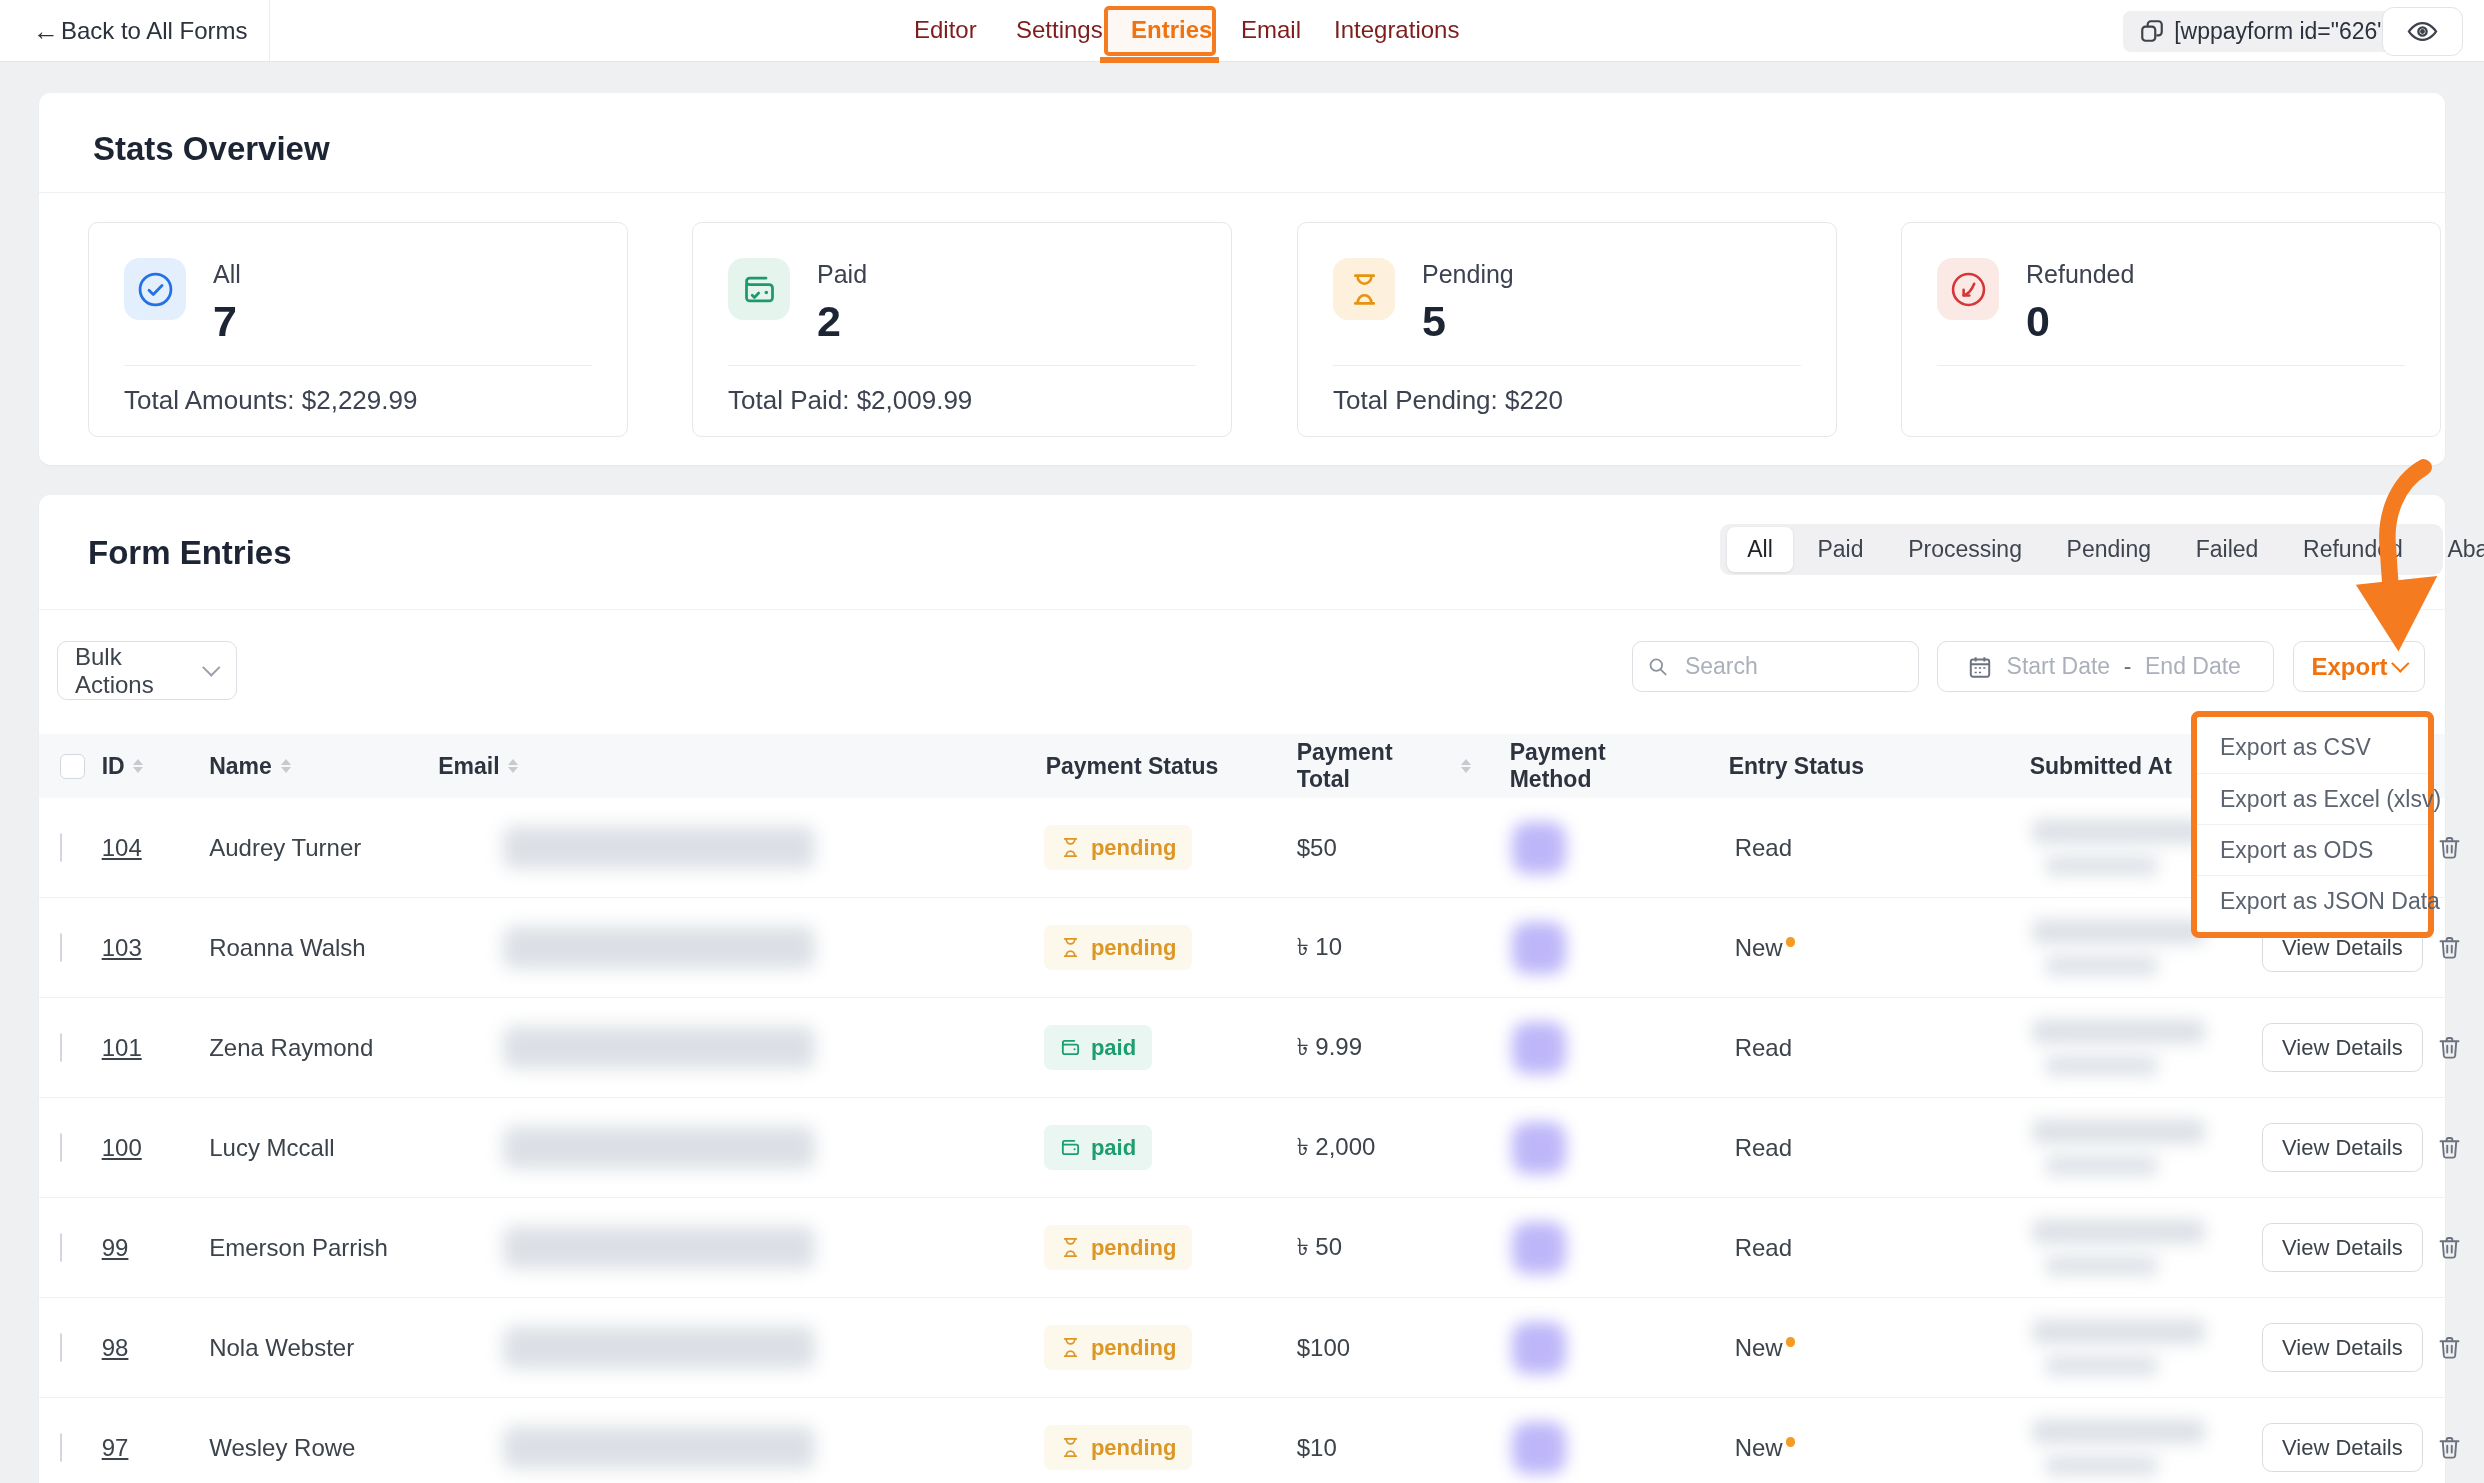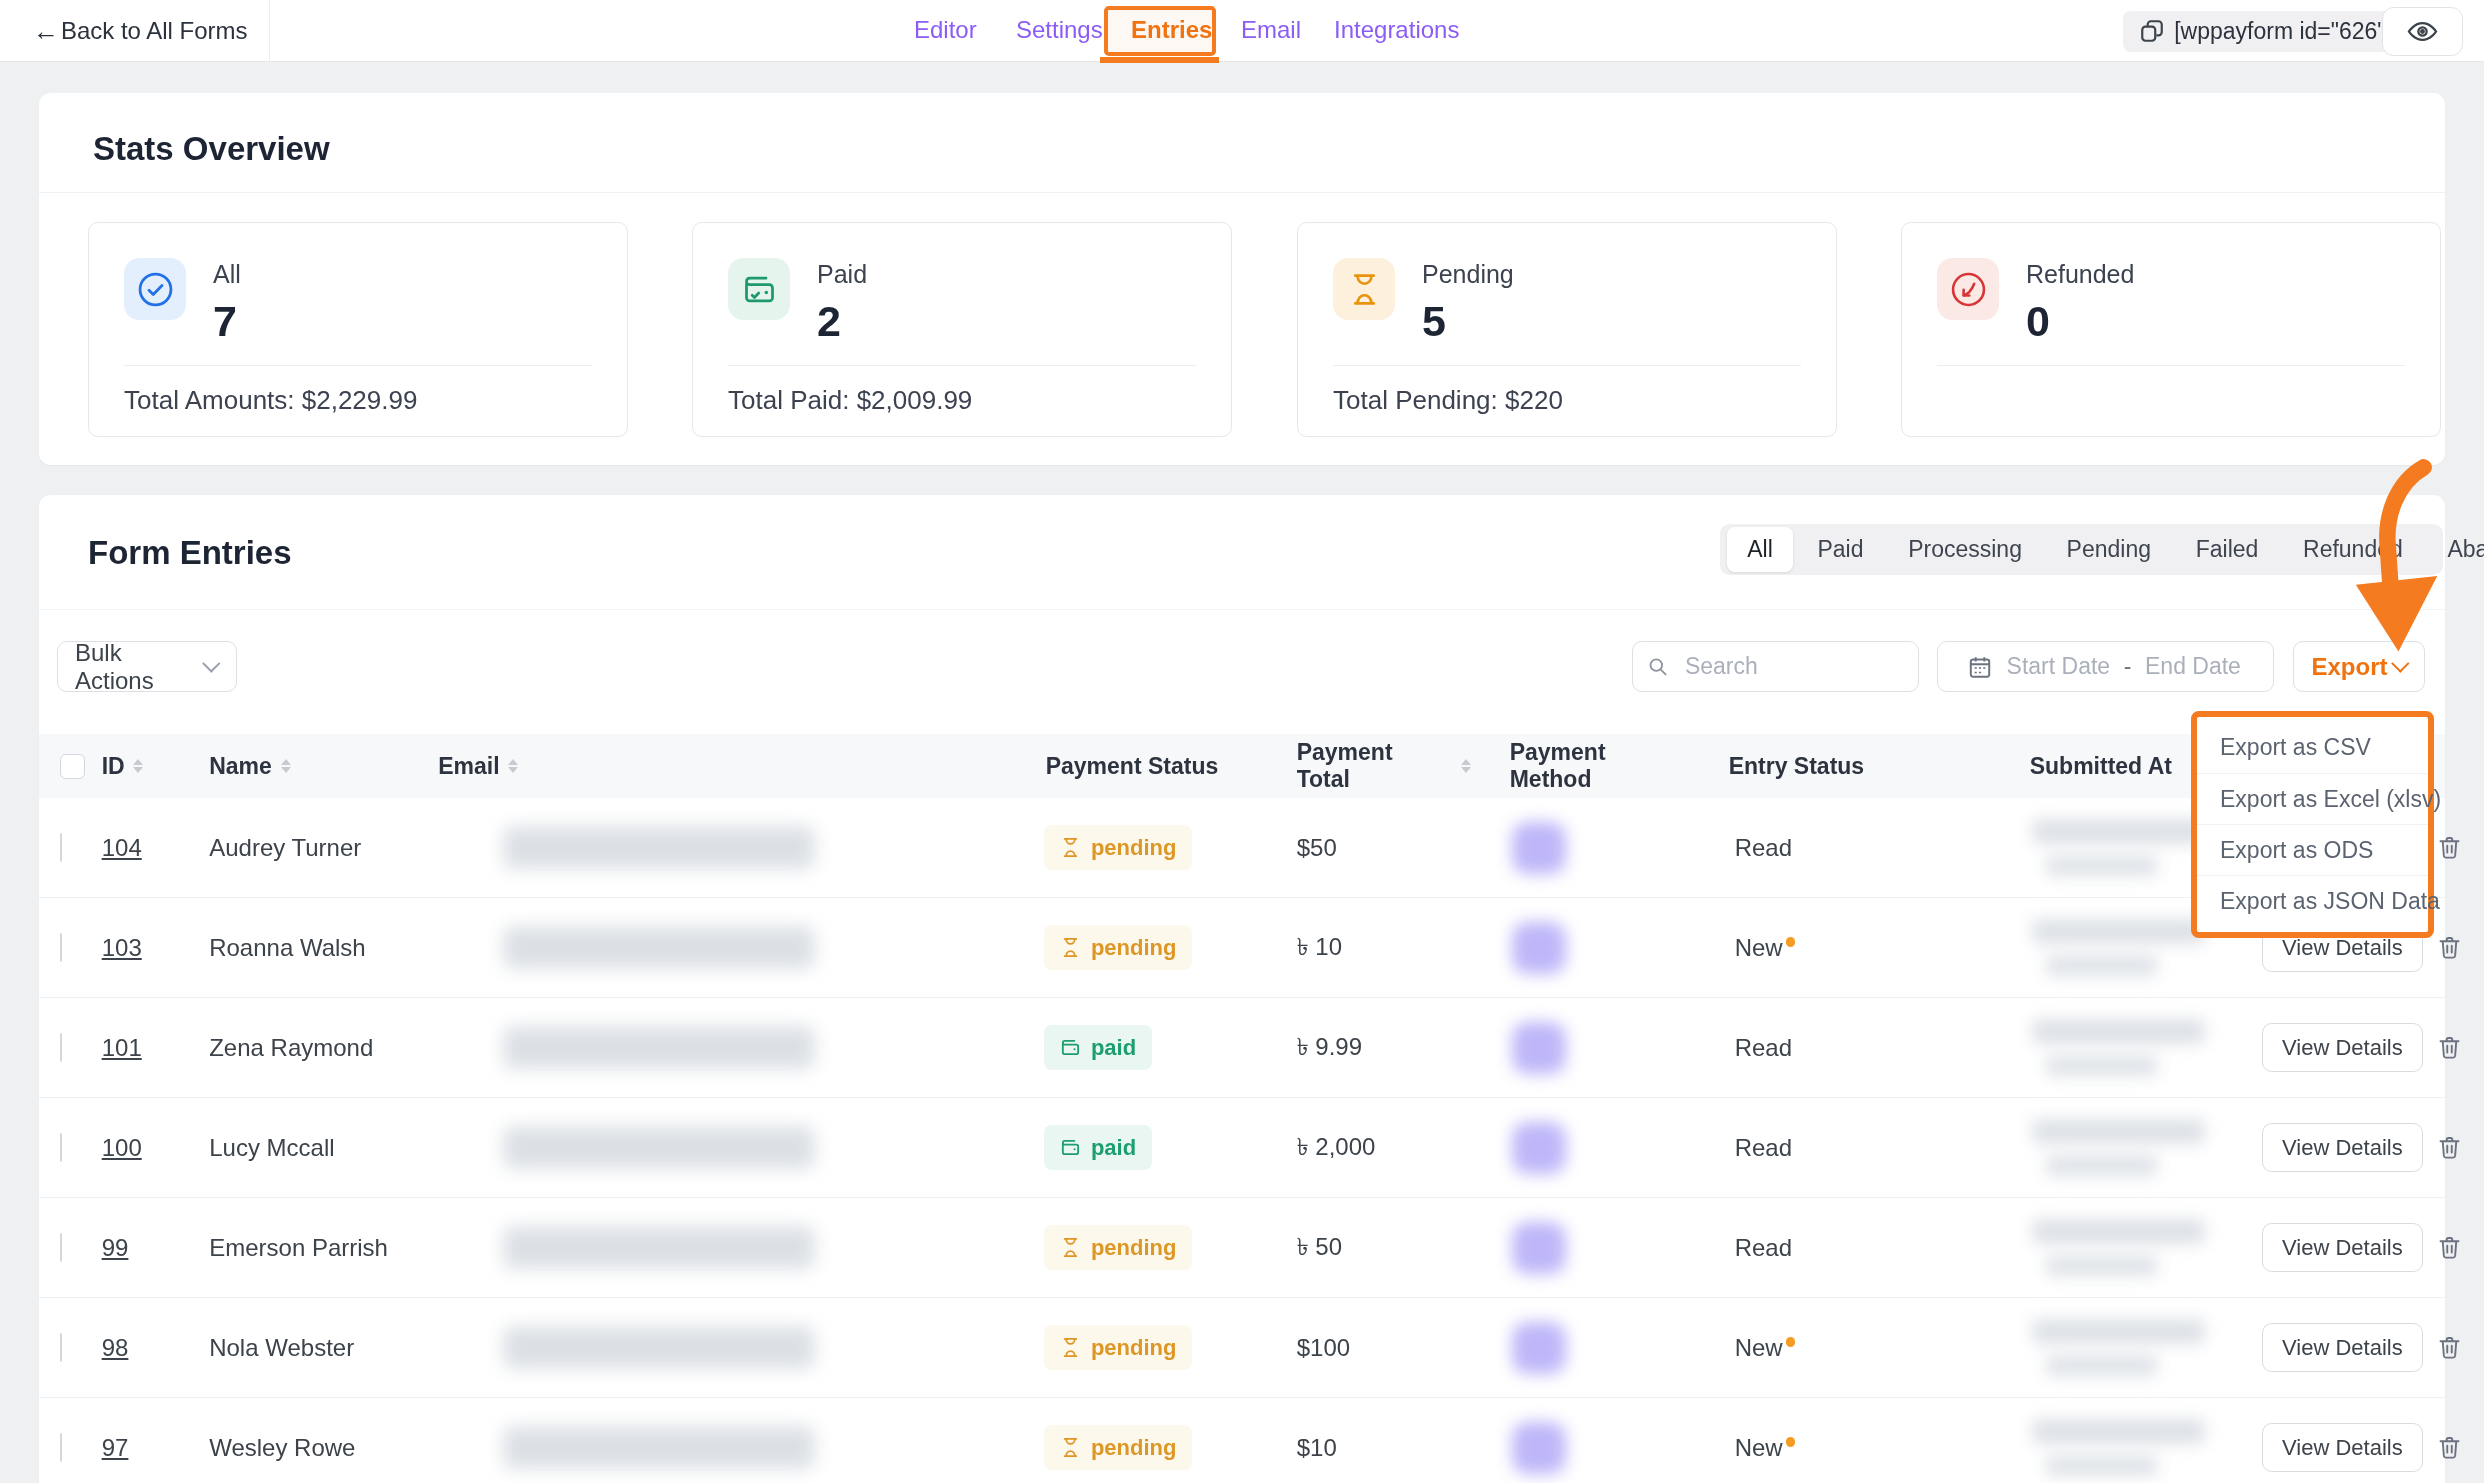--- a/index.html
+++ b/index.html
@@ -4,21 +4,21 @@
 <style>
   * { margin:0; padding:0; box-sizing:border-box; }
   html,body { width:2484px; height:1484px; }
   body { font-family:"Liberation Sans","DejaVu Sans",sans-serif; background:#eff0f1; overflow:hidden; position:relative; color:#3c434a; }
 
   
   .topbar { position:absolute; left:0; top:0; width:2484px; height:62px; background:#fff; border-bottom:1px solid #e5e6e8; z-index:5; }
   .back-link { position:absolute; left:33px; top:15.5px; font-size:24px; font-weight:500; color:#2c323d; display:flex; align-items:center; cursor:pointer; }
   .back-arrow { font-size:26px; margin-right:1.9px; }
   .topbar-sep { position:absolute; left:269px; top:0; width:1px; height:62px; background:#ececee; }
-  .tab { position:absolute; top:15.5px; font-size:24px; font-weight:500; color:#8b5cf6; cursor:pointer; }
+  .tab { position:absolute; top:15.5px; font-size:24px; font-weight:500; color:#7f1d1d; cursor:pointer; }
   .tab.active { color:#f1730f; font-weight:700; }
   .tab-annotation { position:absolute; left:1104px; top:5.8px; width:112px; height:50px; border:4.9px solid #f47b1f; border-radius:4.9px; background:rgba(244,123,31,0.05); z-index:6; pointer-events:none; }
   .tab-underline { position:absolute; left:1100px; top:57px; width:119px; height:5.8px; background:#f47b1f; }
   .shortcode-chip { position:absolute; left:2123px; top:10.7px; height:41px; background:#f0f0f2; border-radius:7.8px; display:flex; align-items:center; gap:9.7px; padding:0 15.5px; font-size:23px; color:#2c323d; cursor:pointer; }
   .eye-btn { position:absolute; left:2382px; top:6.8px; width:81px; height:49px; background:#fff; border:1px solid #e2e3e7; border-radius:11.6px; display:flex; align-items:center; justify-content:center; cursor:pointer; }
 
   
   .card { position:absolute; background:#fff; border-radius:11.6px; box-shadow:0 1px 1.9px rgba(0,0,0,0.04); }
   .stats-card { left:39px; top:93px; width:2406px; height:372px; }
   .entries-card { left:39px; top:495px; width:2406px; height:1029px; }
@@ -40,21 +40,21 @@
 
   
   .entries-title { position:absolute; left:49px; top:39px; }
   .segmented { position:absolute; left:1681px; top:29px; width:723px; height:51px; background:#f0f0f2; border-radius:9.7px; display:flex; align-items:center; padding:0 6.8px; gap:3.9px; }
   .seg-item { font-size:23px; color:#3f4550; padding:8.7px 20.4px; border-radius:7.8px; cursor:pointer; white-space:nowrap; }
   .seg-item.active { background:#fff; color:#1d2327; box-shadow:0 1px 2.9px rgba(0,0,0,0.10); font-weight:500; }
   .entries-hr { position:absolute; left:0; top:114px; width:100%; height:1px; background:#f2f3f5; }
 
   
   .btn { background:#fff; border:1.5px solid #dcdfe4; border-radius:9.7px; display:flex; align-items:center; cursor:pointer; font-size:24px; color:#3c434a; }
-  .bulk-btn { position:absolute; left:17.5px; top:146px; width:180px; height:51px; padding:0 17.5px; }
+  .bulk-btn { position:absolute; left:17.5px; top:146px; width:180px; height:59px; padding:0 17.5px; }
   .chev { width:12.6px; height:12.6px; border-right:2.4px solid #9aa0ab; border-bottom:2.4px solid #9aa0ab; transform:rotate(45deg); margin-top:-5.8px; }
   .search-box { position:absolute; left:1593px; top:146px; width:287px; height:51px; background:#fff; border:1.5px solid #dcdfe4; border-radius:9.7px; display:flex; align-items:center; padding:0 13.6px; gap:17px; }
   .search-box input { border:none; outline:none; font-size:23px; color:#3c434a; width:100%; font-family:inherit; background:transparent; }
   .search-box input::placeholder { color:#aab0ba; }
   .date-box { position:absolute; left:1898px; top:146px; width:337px; height:51px; background:#fff; border:1.5px solid #dcdfe4; border-radius:9.7px; display:flex; align-items:center; padding:0 29px; gap:13.6px; font-size:23px; color:#aab0ba; }
   .export-btn { position:absolute; left:2254px; top:146px; width:132px; height:51px; padding:0 17.5px; justify-content:space-between; }
   .export-btn span { color:#f1730f; font-weight:700; }
   .export-btn .chev { border-color:#f1730f; }
 
   

